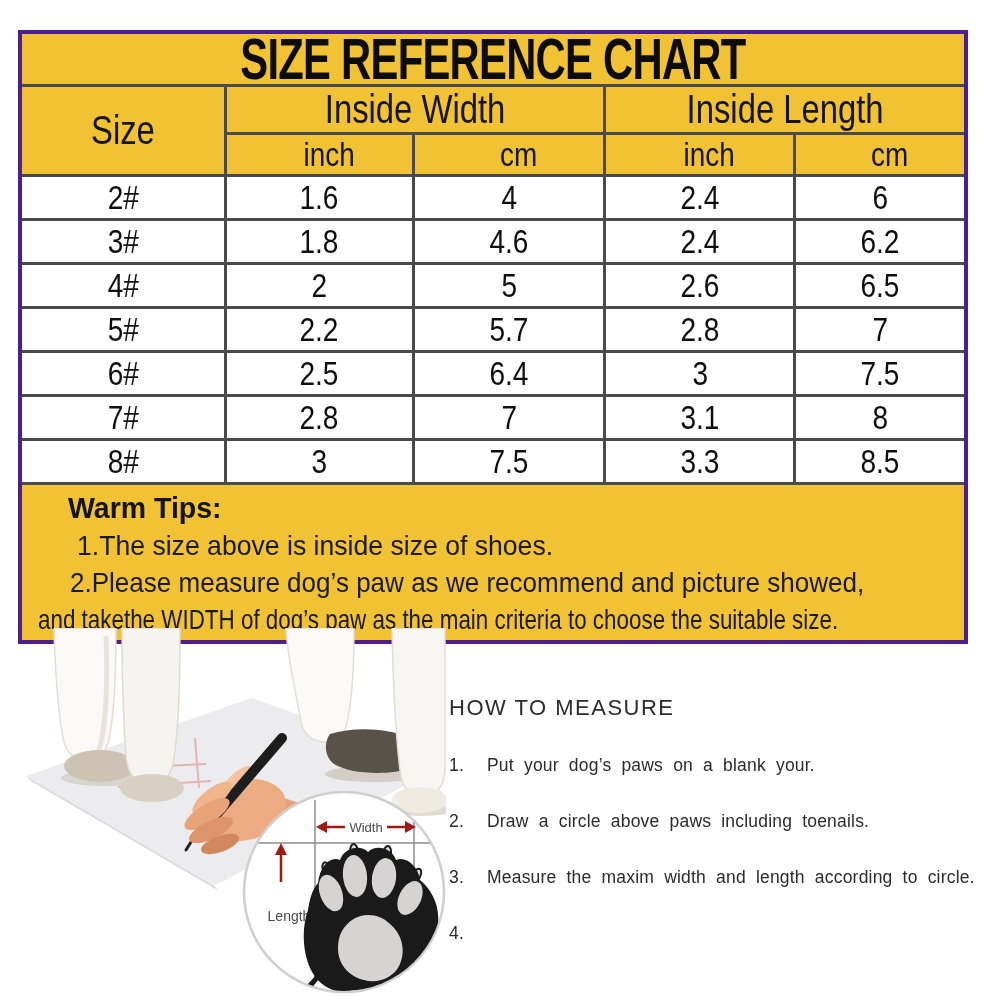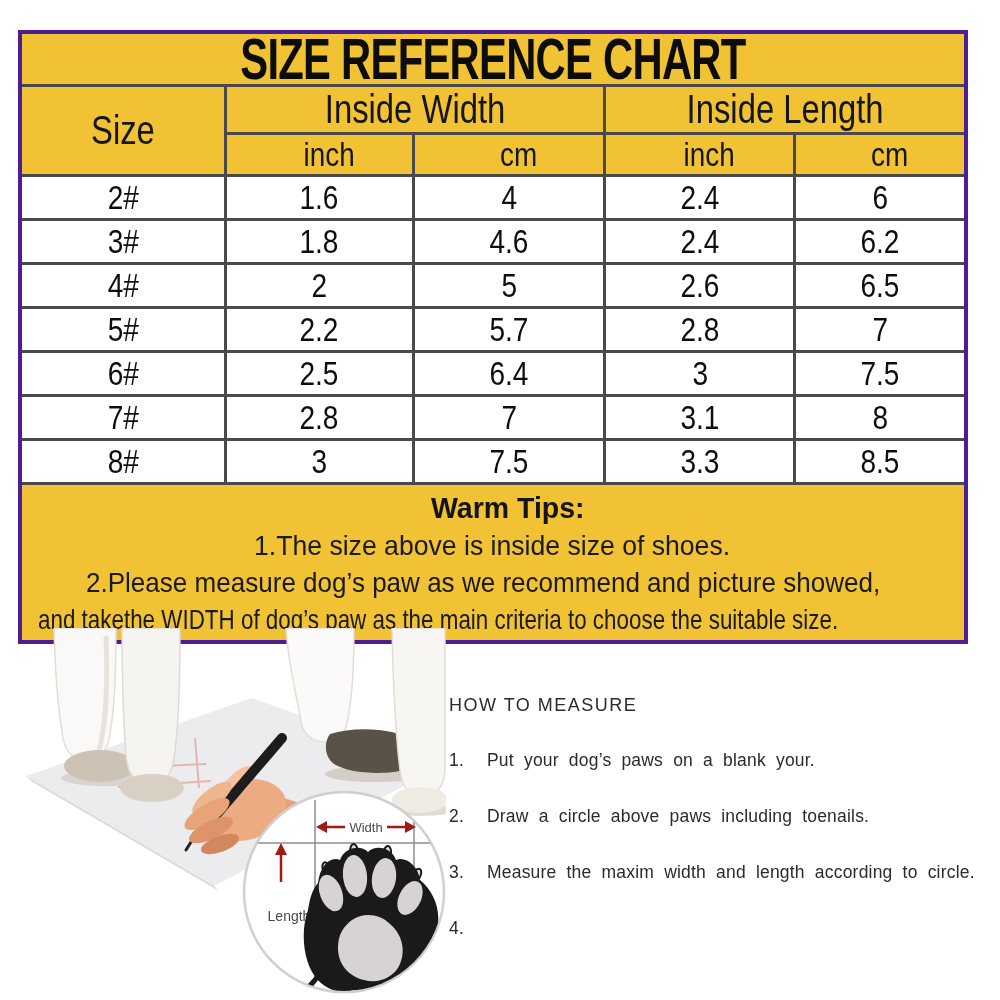--- a/index.html
+++ b/index.html
@@ -28,34 +28,34 @@
   tr.head2 td { height:34px;padding-left:20px; }
   .h1-text { display:inline-block; transform:scaleX(.82); font-size:40px; white-space:nowrap; color:#151515; }
   .h2-text { display:inline-block; transform:scaleX(.82); font-size:34px; white-space:nowrap; color:#151515; }
   tr.data-row td { height:41px; background:#ffffff; }
   .cell-text { display:inline-block; transform:scaleX(.85); font-size:33px; white-space:nowrap; color:#0e0e0e; }
 
   tr.tips-row td {
     height:134px; background:#F1C233; text-align:left; vertical-align:top;
     padding:6px 8px 0 0;
   }
-  .tip-line { line-height:33px; white-space:nowrap;text-align:center; }
+  .tip-line { line-height:33px; white-space:nowrap; }
   .tips-heading { padding-left:46px; font-weight:bold; }
   .tips-heading span { display:inline-block; transform:scaleX(.95); transform-origin:left center; font-size:30px; color:#141414; }
-  .tl1 { padding-left:32px; }
+  .tl1 { padding-left:24px;margin-left:31px; }
   .tl2 { padding-left:24px;margin-left:24px; }
   .tl3 { padding-left:16px; }
   .tip-line .t { display:inline-block; transform-origin:left center; font-size:28px; color:#1a1a1a; }
   .tl1 .t { transform:scaleX(.95); }
   .tl2 .t { transform:scaleX(.93); }
   .tl3 .t { transform:scaleX(.80); }
 
   
   .howto { position:absolute; left:449px; top:695px; width:548px; color:#2b2b2b; }
-  .howto-heading { font-size:18px; letter-spacing:1.5px; white-space:nowrap; }
+  .howto-heading { font-size:22px; letter-spacing:1.5px; white-space:nowrap; }
   .steps { margin-top:34px; }
   .step { display:flex; margin-bottom:35px; font-size:17.5px; letter-spacing:.2px; white-space:nowrap; }
   .step .num { flex:0 0 38px; }
   .step .txt { word-spacing:5px; }
 
   
   .illus { position:absolute; left:0; top:628px; width:446px; height:372px; }
 </style>
 </head>
 <body>

